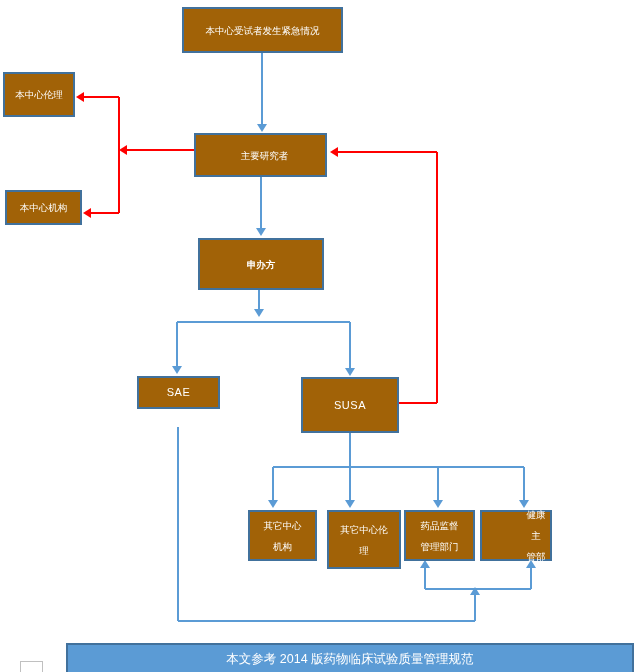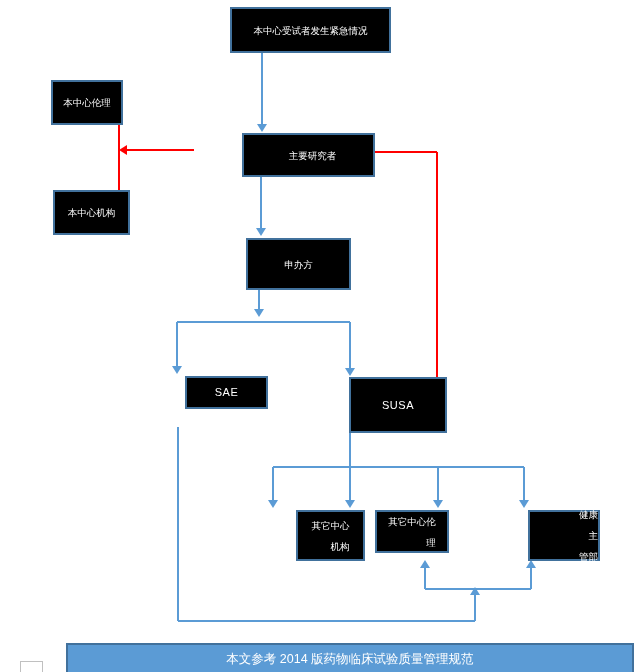--- a/index.html
+++ b/index.html
@@ -7,31 +7,30 @@
   body { font-family: "Liberation Sans", sans-serif; }
   #canvas {
     position: relative;
     width: 642px;
     height: 672px;
     background: #ffffff;
     overflow: hidden;
   }
   .node {
     position: absolute;
-    background: #000000;
+    background: #a16207;
     border: 2px solid #41719c;
     color: #ffffff;
     display: flex;
     align-items: center;
     justify-content: center;
-    text-align: right;
+    text-align: center;
     white-space: pre-line;
     font-size: 9.5px;
     line-height: 21px;
-    margin-left: 48px;
   }
   .node.latin { font-size: 11px; letter-spacing: 0.5px; }
   #connector-layer {
     position: absolute;
     left: 0; top: 0;
     width: 642px; height: 672px;
     pointer-events: none;
   }
   .banner {
     position: absolute;
@@ -113,25 +112,27 @@
         <line x1="437" y1="403" x2="437" y2="152" stroke="#ff0000" stroke-width="2"></line>
         <line x1="437" y1="152" x2="337" y2="152" stroke="#ff0000" stroke-width="2"></line>
         <polygon points="330,152 338,147 338,157" fill="#ff0000"></polygon>
       </g>
     </svg>
   <div class="banner">
     <span>本文参考 2014 版药物临床试验质量管理规范</span>
   </div>
   <div class="corner-artifact"></div>
 <div class="node" style="left: 182px; top: 7px; width: 161px; height: 46px;">本中心受试者发生紧急情况</div>
-    <div class="node" style="left: 3px; top: 80px; width: 72px; height: 45px;">本中心伦理</div>
+    <div class="node" style="left: 3px; top: 72px; width: 72px; height: 45px;">本中心伦理</div>
     <div class="node" style="left: 194px; top: 133px; width: 133px; height: 44px; padding-left: 8px;">主要研究者</div>
-    <div class="node" style="left: 5px; top: 190px; width: 77px; height: 45px;">本中心机构</div>
-    <div class="node" style="left: 198px; top: 238px; width: 105px; height: 52px;">申办方</div>
+    <div class="node" style="left: 5px; top: 190px; width: 77px; height: 35px;">本中心机构</div>
+    <div class="node" style="left: 198px; top: 238px; width: 126px; height: 52px; font-weight: bold;">申办方</div>
     <div class="node latin" style="left: 137px; top: 376px; width: 83px; height: 33px;">SAE</div>
     <div class="node latin" style="left: 301px; top: 377px; width: 98px; height: 56px;">SUSA</div>
     <div class="node" style="left: 248px; top: 510px; width: 69px; height: 51px;">其它中心
 机构</div>
-    <div class="node" style="left: 327px; top: 510px; width: 74px; height: 43px;">其它中心伦
+    <div class="node" style="left: 327px; top: 510px; width: 74px; height: 59px;">其它中心伦
 理</div>
+    <div class="node" style="left: 404px; top: 510px; width: 71px; height: 51px;">药品监督
+管理部门</div>
     <div class="node" style="left: 480px; top: 510px; width: 72px; height: 51px; padding-left: 40px;">卫生健康主
 管部门</div>
   </div>
 
 </body></html>

